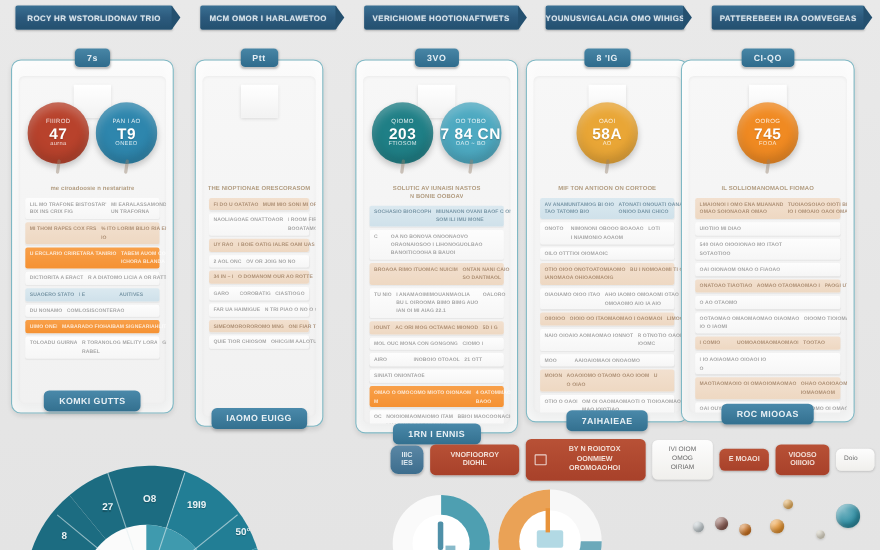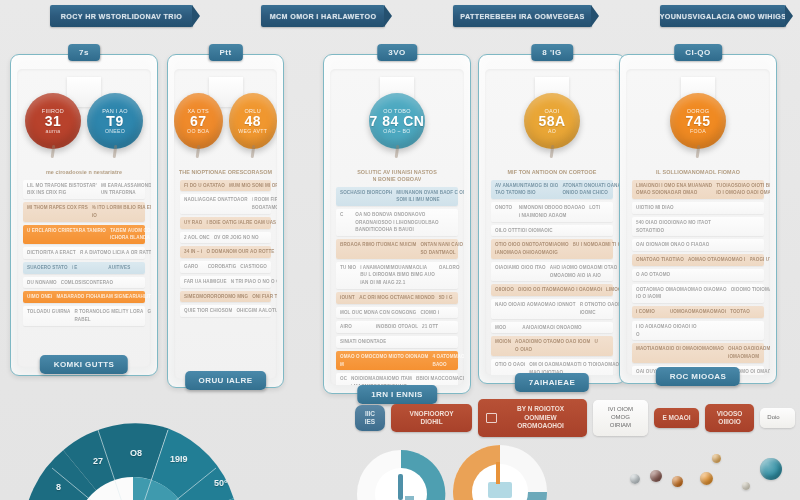--- a/index.html
+++ b/index.html
@@ -26,21 +26,20 @@
   }
   .ribbon {
     position: relative;
     height: 22px;
     background: linear-gradient(180deg,#3a7093 0%, #2c5a7d 50%, #23506f 100%);
     border-radius: 2px;
     box-shadow: 0 1px 2px rgba(0,0,0,.22);
     display: flex; align-items: center; justify-content: center;
     padding: 0 10px;
     filter: blur(.35px);
-    margin-left: 36px;
   }
   .ribbon::after{
     content:""; position:absolute; right:-7px; top:0; width:0;height:0;
     border-top:11px solid transparent; border-bottom:11px solid transparent;
     border-left:8px solid #24506f;
   }
   .ribbon-txt {
     font-size: 7.2px; letter-spacing: .35px; color: #d8e4ec; white-space: nowrap;
     text-shadow: 0 0 1.2px rgba(255,255,255,.45);
     font-weight: 600;
@@ -159,37 +158,40 @@
 </head>
 <body>
 
 <div id="ribbon-bar">
     <div class="ribbon" id="rb0">
       <span class="ribbon-txt">ROCY HR WSTORLIDONAV TRIO</span>
     </div>
     <div class="ribbon" id="rb1">
       <span class="ribbon-txt">MCM OMOR I HARLAWETOO</span>
     </div>
+    <div class="ribbon" id="rb2">
+      <span class="ribbon-txt">VERICHIOME HOOTIONAFTWETS</span>
+    </div>
+    <div class="ribbon" id="rb3">
+      <span class="ribbon-txt">YOUNUSVIGALACIA OMO WIHIGS</span>
+    </div>
     <div class="ribbon" id="rb4">
       <span class="ribbon-txt">PATTEREBEEH IRA OOMVEGEAS</span>
-    </div>
-    <div class="ribbon" id="rb3">
-      <span class="ribbon-txt">YOUNUSVIGALACIA OMO WIHIGS</span>
     </div>
   </div>
 
 <div id="cards">
     <div class="card" style="left: 10px; width: 148px; height: 322px;">
       <div class="card-tab">7s</div>
       <div class="card-inner">
         <div class="fold"></div>
         <div class="badges">
           <div class="badge" style="background: radial-gradient(circle at 35% 28%, rgb(184, 66, 44) 0%, rgb(184, 66, 44) 55%, rgba(0, 0, 0, 0.18) 130%), rgb(184, 66, 44);">
             <span class="badge-top">FIIIROD</span>
-            <span class="badge-val">31</span>
+            <span class="badge-val">47</span>
             <span class="badge-sub">aurna</span>
           </div>
           <div class="badge" style="background: radial-gradient(circle at 35% 28%, rgb(46, 134, 173) 0%, rgb(46, 134, 173) 55%, rgba(0, 0, 0, 0.18) 130%), rgb(46, 134, 173);">
             <span class="badge-top">PAN I AO</span>
             <span class="badge-val">T9</span>
             <span class="badge-sub">ONEEO</span>
           </div>
         </div>
         <div class="body">
           <div class="section-title" style="text-align: center; margin: 2px 6px 4px; display: flex; flex-direction: column; align-items: center;">
@@ -268,36 +270,24 @@
               <span class="tline blur" style="font-size: 4.6px; color: rgb(142, 142, 142); line-height: 1.25; letter-spacing: 0.1px; text-align: left; white-space: nowrap; overflow: hidden; text-overflow: clip; font-weight: 600; opacity: 0.78;">RABEL</span>
             </div>
             <div class="col">
               <span class="tline blur" style="font-size: 4.6px; color: rgb(142, 142, 142); line-height: 1.25; letter-spacing: 0.1px; text-align: left; white-space: nowrap; overflow: hidden; text-overflow: clip; font-weight: 600; opacity: 0.78;">GIRUN RACHED</span>
             </div>
           </div>
         </div>
       </div>
       <div class="cta" style="top: 300px;">KOMKI GUTTS</div>
     </div>
-    <div class="card" style="left: 167px; width: 117px; height: 334px; text-decoration: underline;">
+    <div class="card" style="left: 177px; width: 117px; height: 334px; text-decoration: underline;">
       <div class="card-tab">Ptt</div>
       <div class="card-inner">
         <div class="fold"></div>
-        <div class="badges">
-          <div class="badge" style="background: radial-gradient(circle at 35% 28%, rgb(239, 138, 43) 0%, rgb(239, 138, 43) 55%, rgba(0, 0, 0, 0.18) 130%), rgb(239, 138, 43);">
-            <span class="badge-top">XA OTS</span>
-            <span class="badge-val">67</span>
-            <span class="badge-sub">OO BOA</span>
-          </div>
-          <div class="badge" style="background: radial-gradient(circle at 35% 28%, rgb(240, 151, 47) 0%, rgb(240, 151, 47) 55%, rgba(0, 0, 0, 0.18) 130%), rgb(240, 151, 47);">
-            <span class="badge-top">ORLU</span>
-            <span class="badge-val">48</span>
-            <span class="badge-sub">WEG AVTT</span>
-          </div>
-        </div>
         <div class="body">
           <div class="section-title" style="text-align: center; margin: 2px 6px 4px; display: flex; flex-direction: column; align-items: center;">
             <span class="tline blur" style="font-size: 5.4px; color: rgb(160, 133, 98); line-height: 1.25; letter-spacing: 0.1px; text-align: center; white-space: nowrap; overflow: hidden; text-overflow: clip; font-weight: 600; opacity: 0.78;">THE NIOPTIONAE ORESCORASOM</span>
           </div>
           <div class="row" style="background: linear-gradient(rgb(242, 224, 207), rgb(238, 216, 194));">
             <div class="col">
               <span class="tline blur" style="font-size: 4.6px; color: rgb(154, 122, 93); line-height: 1.25; letter-spacing: 0.1px; text-align: left; white-space: nowrap; overflow: hidden; text-overflow: clip; font-weight: 600; opacity: 0.78;">FI DO U OATATAO</span>
             </div>
             <div class="col">
               <span class="tline blur" style="font-size: 4.6px; color: rgb(154, 122, 93); line-height: 1.25; letter-spacing: 0.1px; text-align: left; white-space: nowrap; overflow: hidden; text-overflow: clip; font-weight: 600; opacity: 0.78;">MUM MIO SONI MI ORARIAINEO</span>
@@ -381,27 +371,32 @@
             </div>
             <div class="col">
               <span class="tline blur" style="font-size: 4.6px; color: rgb(142, 142, 142); line-height: 1.25; letter-spacing: 0.1px; text-align: left; white-space: nowrap; overflow: hidden; text-overflow: clip; font-weight: 600; opacity: 0.78;">OHICGIM AALOTUIOS</span>
             </div>
             <div class="col">
               <span class="tline blur" style="font-size: 4.6px; color: rgb(142, 142, 142); line-height: 1.25; letter-spacing: 0.1px; text-align: left; white-space: nowrap; overflow: hidden; text-overflow: clip; font-weight: 600; opacity: 0.78;">AIRO LIL</span>
             </div>
           </div>
         </div>
       </div>
-      <div class="cta" style="top: 316px;">ORUU IALRE</div>
+      <div class="cta" style="top: 316px;">IAOMO EUIGG</div>
     </div>
     <div class="card" style="left: 323px; width: 148px; height: 340px;">
       <div class="card-tab">3VO</div>
       <div class="card-inner">
         <div class="fold"></div>
         <div class="badges">
+          <div class="badge" style="background: radial-gradient(circle at 35% 28%, rgb(31, 127, 134) 0%, rgb(31, 127, 134) 55%, rgba(0, 0, 0, 0.18) 130%), rgb(31, 127, 134);">
+            <span class="badge-top">QIOMO</span>
+            <span class="badge-val">203</span>
+            <span class="badge-sub">FTIOSOM</span>
+          </div>
           <div class="badge" style="background: radial-gradient(circle at 35% 28%, rgb(77, 169, 193) 0%, rgb(77, 169, 193) 55%, rgba(0, 0, 0, 0.18) 130%), rgb(77, 169, 193);">
             <span class="badge-top">OO TOBO</span>
             <span class="badge-val">7 84 CN</span>
             <span class="badge-sub">OAO ~ BO</span>
           </div>
         </div>
         <div class="body">
           <div class="section-title" style="text-align: center; margin: 2px 6px 4px; display: flex; flex-direction: column; align-items: center;">
             <span class="tline blur" style="font-size: 5.4px; color: rgb(160, 133, 98); line-height: 1.25; letter-spacing: 0.1px; text-align: center; white-space: nowrap; overflow: hidden; text-overflow: clip; font-weight: 600; opacity: 0.78;">SOLUTIC AV IUNAISI NASTOS</span>
             <span class="tline blur" style="font-size: 5.4px; color: rgb(160, 133, 98); line-height: 1.25; letter-spacing: 0.1px; text-align: center; white-space: nowrap; overflow: hidden; text-overflow: clip; font-weight: 600; opacity: 0.78;">N BONIE OOBOAV</span>

